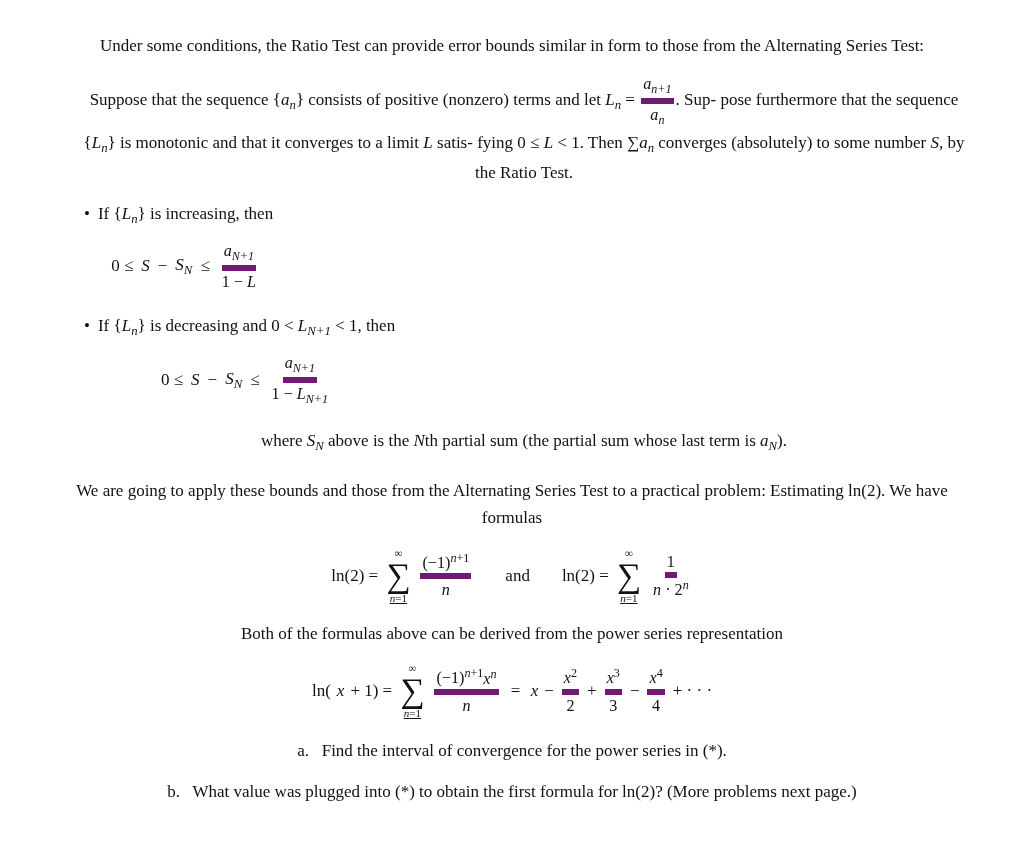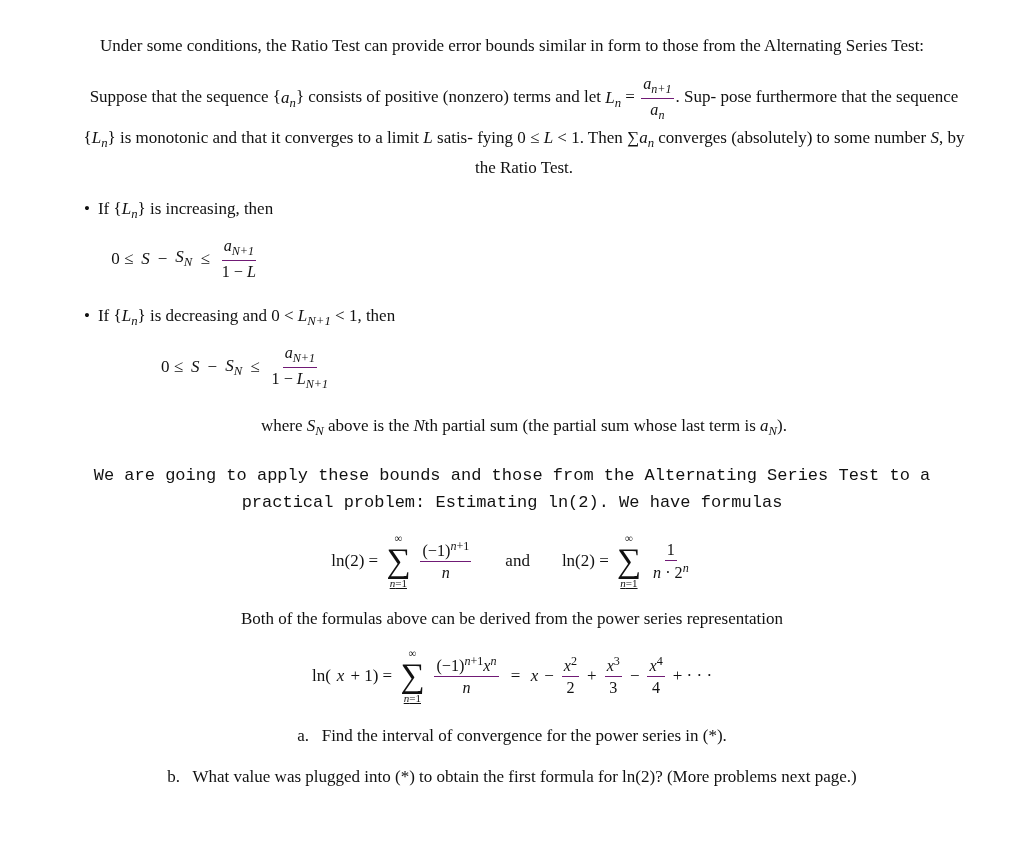--- a/index.html
+++ b/index.html
@@ -9,21 +9,21 @@
       font-size: 17px;
       color: #111;
       padding: 32px 48px;
       max-width: 1024px;
     }
     .block { margin-bottom: 14px; line-height: 1.6; text-align: center; }
     .indent { margin-left: 24px; }
     .bullet { display: flex; gap: 8px; margin: 10px 0 10px 36px; line-height: 1.6; }
     .bullet-dot { flex-shrink: 0; }
     .frac { display: inline-flex; flex-direction: column; align-items: center; vertical-align: middle; margin: 0 2px; }
-    .frac .num { border-bottom: 1px solid #701a75; padding: 0 2px; line-height: 1.3; font-size: 0.95em; }
+    .frac .num { border-bottom: 6px solid #701a75; padding: 0 2px; line-height: 1.3; font-size: 0.95em; }
     .frac .den { padding: 0 2px; line-height: 1.3; font-size: 0.95em; }
     .math { font-style: italic; }
     .sigma-wrap { display: inline-flex; flex-direction: column; align-items: center; vertical-align: middle; margin: 0 2px; }
     .sigma-wrap .sigma-sym { font-size: 2em; line-height: 1; }
     .sigma-wrap .sigma-top { font-size: 0.65em; line-height: 1; }
     .sigma-wrap .sigma-bot { font-size: 0.65em; line-height: 1; text-decoration: underline; }
     .formula-line { display: flex; align-items: center; justify-content: center; gap: 8px; margin: 10px 0; }
     .formula-row { display: flex; align-items: center; justify-content: center; gap: 32px; margin: 16px 0; }
     .sub { vertical-align: sub; font-size: 0.75em; }
     .sup { vertical-align: super; font-size: 0.75em; }
@@ -69,21 +69,21 @@
         <span class="den">1 − <span class="math">L<span class="sub">N+1</span></span></span>
       </span>
     </div>
   </span>
 </div>
 
 <div class="block indent">
   where <span class="math">S<span class="sub">N</span></span> above is the <span class="math">N</span>th partial sum (the partial sum whose last term is <span class="math">a<span class="sub">N</span></span>).
 </div>
 
-<div class="block" style="margin-top:20px;font-family:Liberation Mono, monospace;">We are going to apply these bounds and those from the Alternating Series Test to a practical problem: Estimating ln(2). We have formulas</div>
+<div class="block" style="margin-top:20px;">We are going to apply these bounds and those from the Alternating Series Test to a practical problem: Estimating ln(2). We have formulas</div>
 
 <div class="formula-row">
   <div style="display:inline-flex; align-items:center; gap:6px;">
     ln(2) =
     <span class="sigma-wrap">
       <span class="sigma-top">∞</span>
       <span class="sigma-sym">∑</span>
       <span class="sigma-bot"><span class="math">n</span>=1</span>
     </span>
     <span class="frac">

